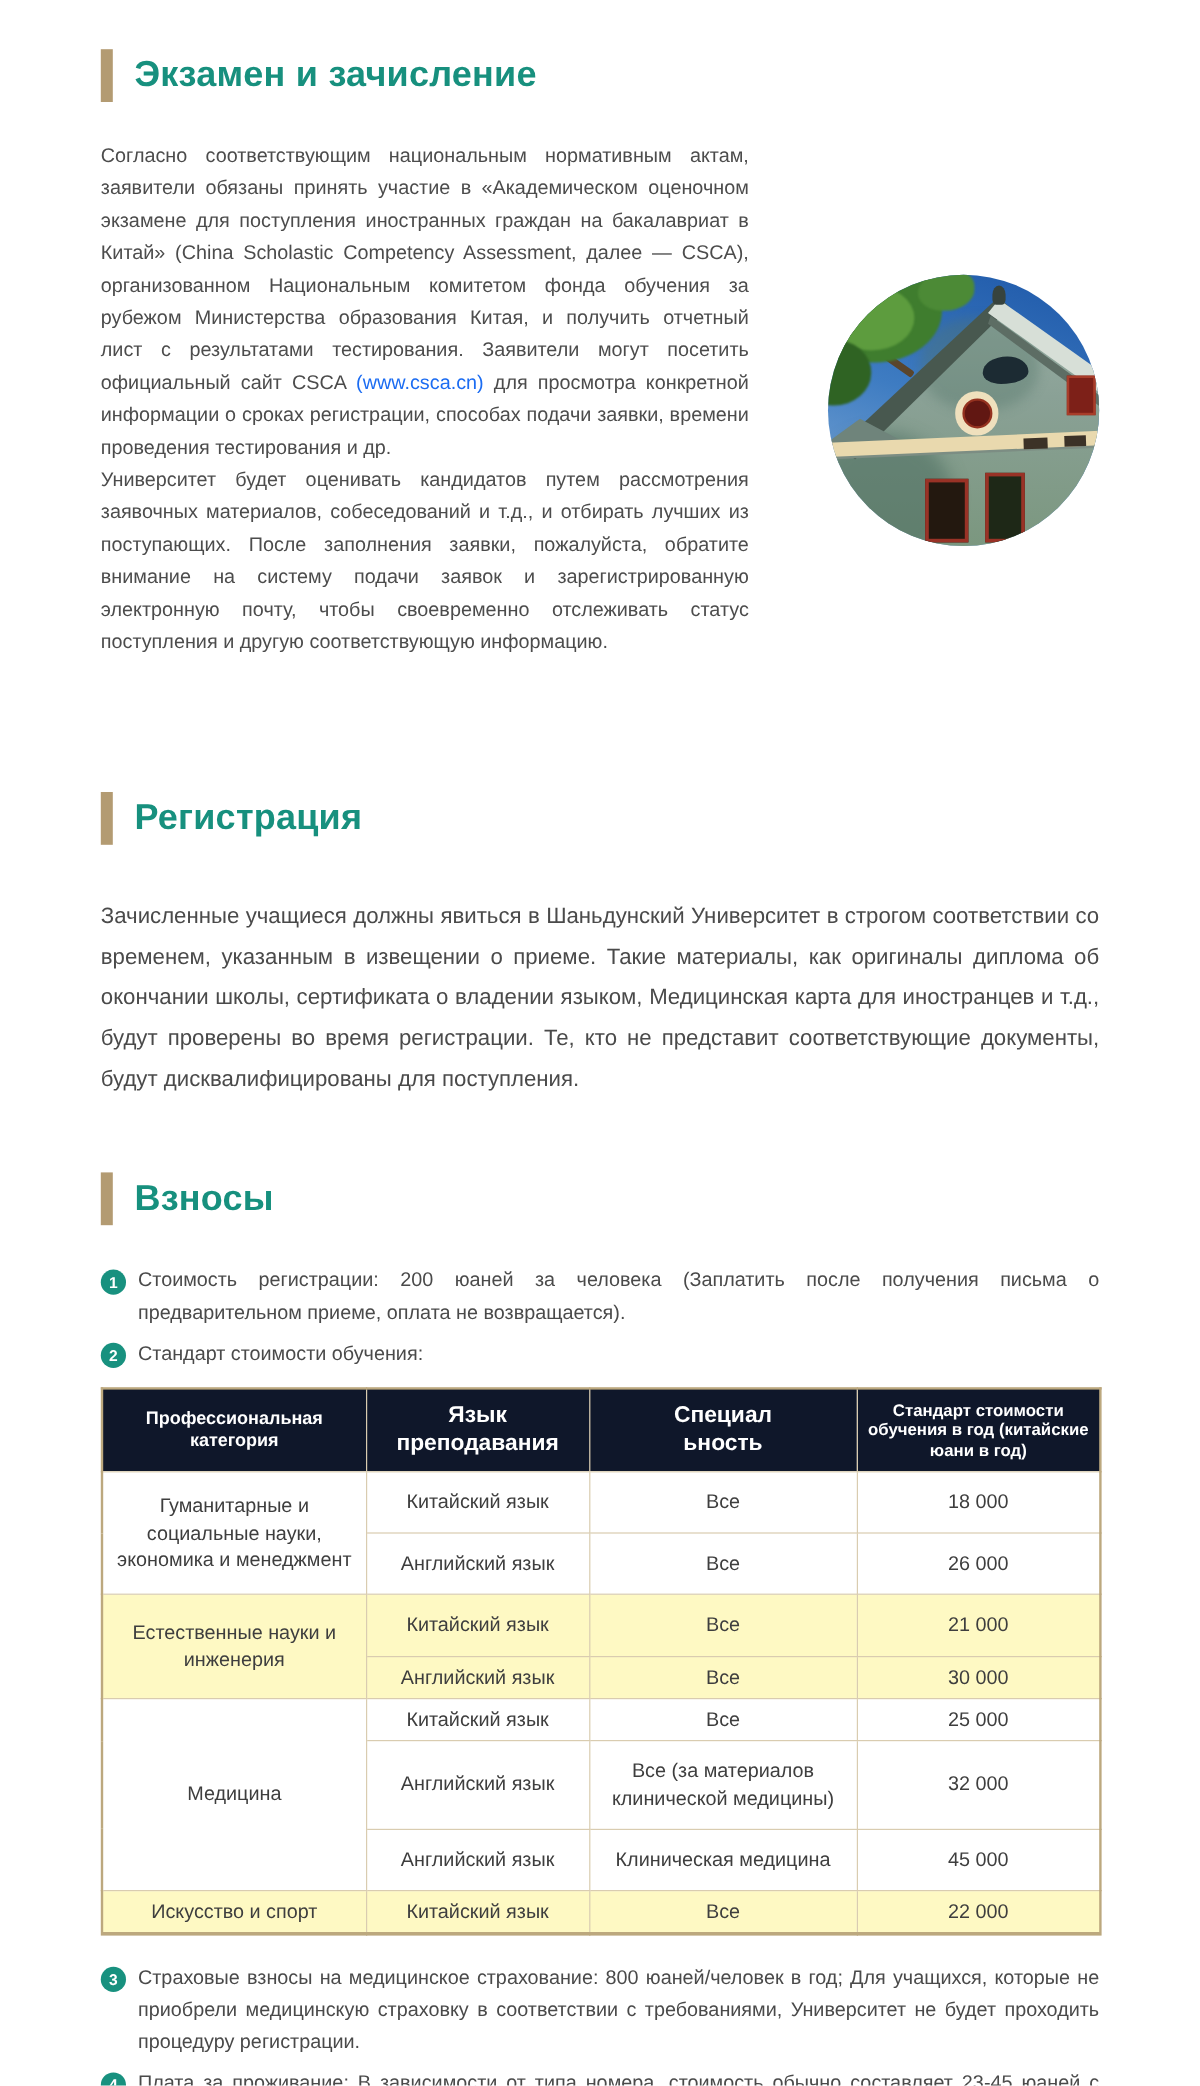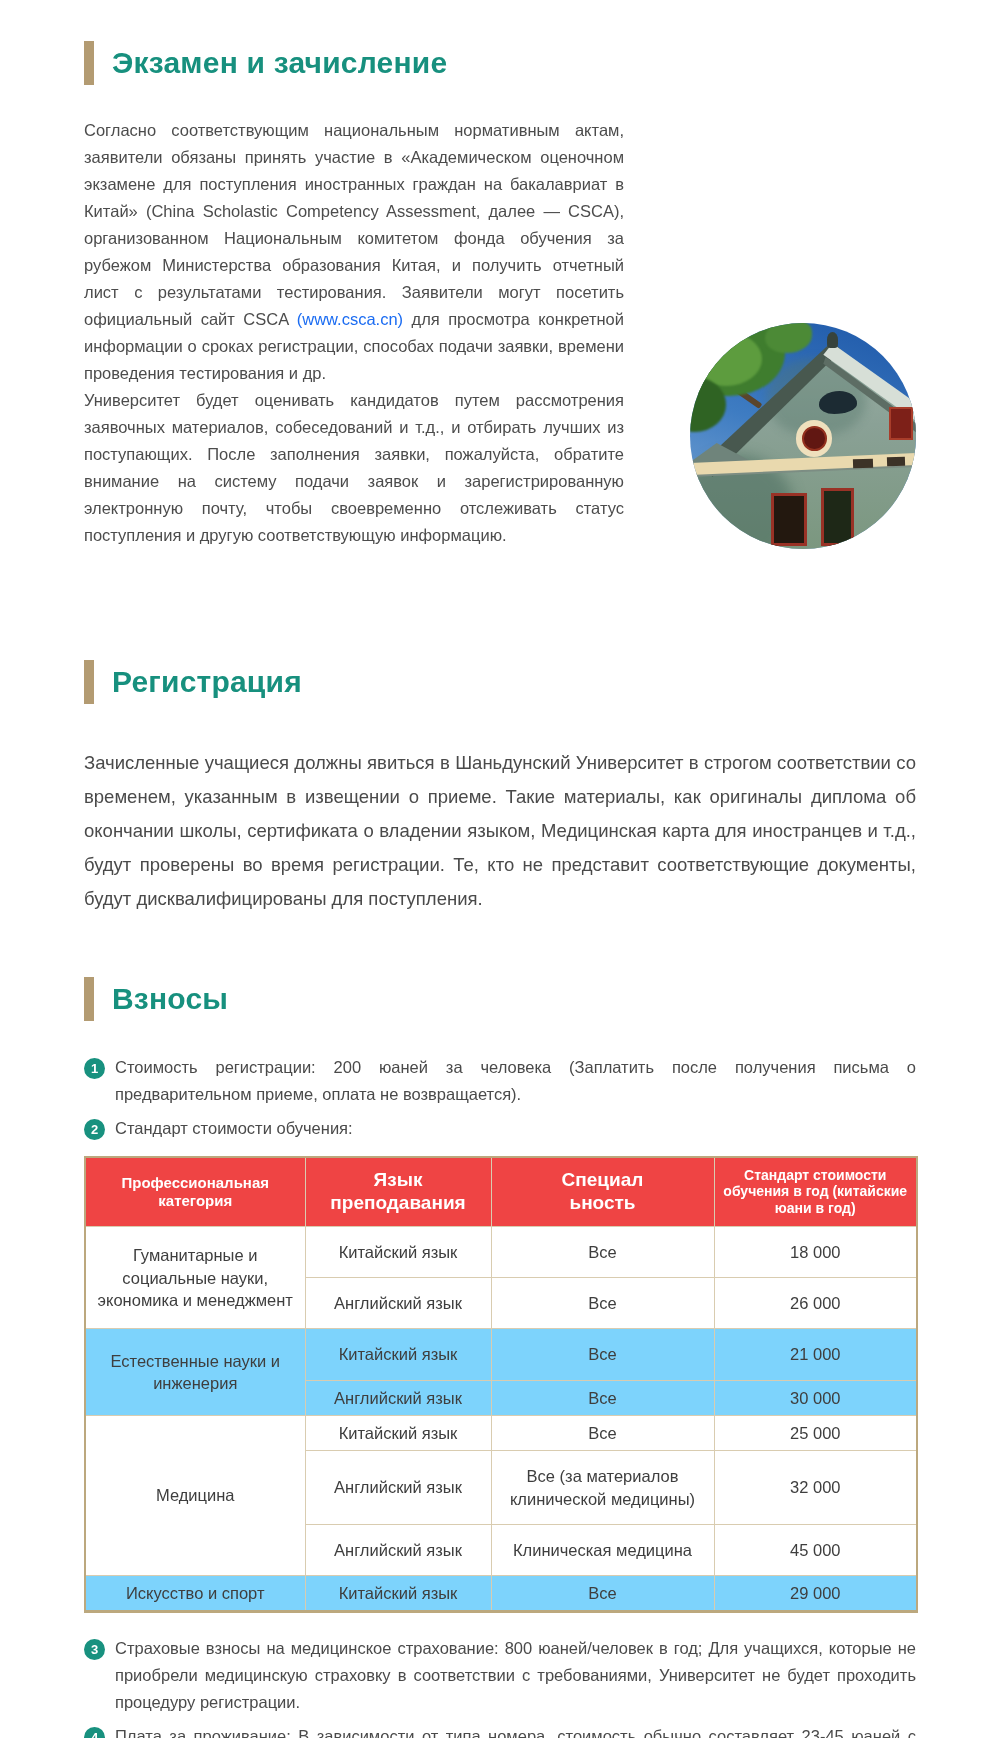--- a/index.html
+++ b/index.html
@@ -9,21 +9,21 @@
     color:#4c4c4c;
   }
   .page{padding:26px 84px 0 84px;}
 
   
   .sec-heading{display:flex;align-items:center;margin:0 0 18px 0;}
   .sec-bar{width:10px;height:44px;background:#b39b72;margin-right:18px;flex:0 0 auto;}
   .sec-title{font-size:30px;font-weight:bold;color:#17907e;letter-spacing:.2px;line-height:1.1;}
 
   
-  .exam-body{display:flex;align-items:flex-end;}
+  .exam-body{display:flex;align-items:flex-start;}
   .exam-text{width:540px;flex:0 0 auto;font-size:16.5px;line-height:27px;text-align:justify;}
   .exam-text p{margin:0;}
   .link{color:#1b6cf2;text-decoration:none;cursor:pointer;}
   .photo-col{flex:1;display:flex;justify-content:flex-end;}
 
   
   .photo{position:relative;width:226px;height:226px;margin-top:112px;border-radius:50%;overflow:hidden;
          background:linear-gradient(200deg,#1d57a8 0%,#3e7cc2 50%,#8ab1d8 100%);flex:0 0 auto;}
   .photo div{position:absolute;}
   .b-gable{inset:0;clip-path:polygon(63% 10%,6% 66%,0 66%,0 101%,101% 101%,101% 37%);
@@ -60,27 +60,27 @@
   .fees-section{margin-top:46px;}
   .fee-item{display:flex;align-items:flex-start;margin:0 0 7px 0;}
   .badge{flex:0 0 auto;width:21px;height:21px;margin:4px 10px 0 0;border-radius:50%;background:#18917f;
          color:#fff;font-size:13px;font-weight:bold;display:flex;align-items:center;justify-content:center;}
   .fee-text{margin:0;font-size:16.5px;line-height:27px;text-align:justify;color:#4a4a4a;flex:1;}
 
   
   .tuition{table-layout:fixed;width:832px;border-collapse:collapse;margin:14px 0 22px 0;
            border:2px solid #bca87e;border-bottom-width:3px;}
   .tuition th,.tuition td{border:1px solid #d9ccb0;text-align:center;vertical-align:middle;}
-  .tuition th{background:#ef4444;color:#ffffff;font-weight:bold;padding:9px 6px;line-height:1.2;}
+  .tuition th{background:#0f172a;color:#ffffff;font-weight:bold;padding:9px 6px;line-height:1.2;}
   .th-cat{font-size:15px;}
   .th-lang{font-size:19px;}
   .th-spec{font-size:19px;white-space:pre-line;}
   .th-fee{font-size:14px;}
   .tuition td{font-size:16.5px;color:#3e3e3e;padding:9px 8px;line-height:1.35;background:#ffffff;}
-  tr.shaded td{background:#7dd3fc;}
+  tr.shaded td{background:#fef9c3;}
   tr.pad-lg td{padding-top:14px;padding-bottom:14px;}
   tr.pad-sm td{padding-top:6px;padding-bottom:6px;}
   td.cat-cell{font-size:16.5px;margin-top:48px;}
   .c1{width:220px;} .c2{width:186px;} .c3{width:223px;} .c4{width:203px;}
 </style>
 </head>
 <body>
 
 <div class="page">
 
@@ -199,21 +199,21 @@
         </tr>
         <tr class="pad-lg">
           <td>Английский язык</td>
           <td>Клиническая медицина</td>
           <td>45 000</td>
         </tr>
         <tr class="shaded pad-sm">
           <td class="cat-cell">Искусство и спорт</td>
           <td>Китайский язык</td>
           <td>Все</td>
-          <td>29 000</td>
+          <td>22 000</td>
         </tr>
       </tbody>
     </table>
 
     <div class="fee-item">
       <span class="badge">3</span>
       <p class="fee-text">Страховые взносы на медицинское страхование: 800 юаней/человек в год; Для учащихся, которые не приобрели медицинскую страховку в соответствии с требованиями, Университет не будет проходить процедуру регистрации.</p>
     </div>
     <div class="fee-item">
       <span class="badge">4</span>

